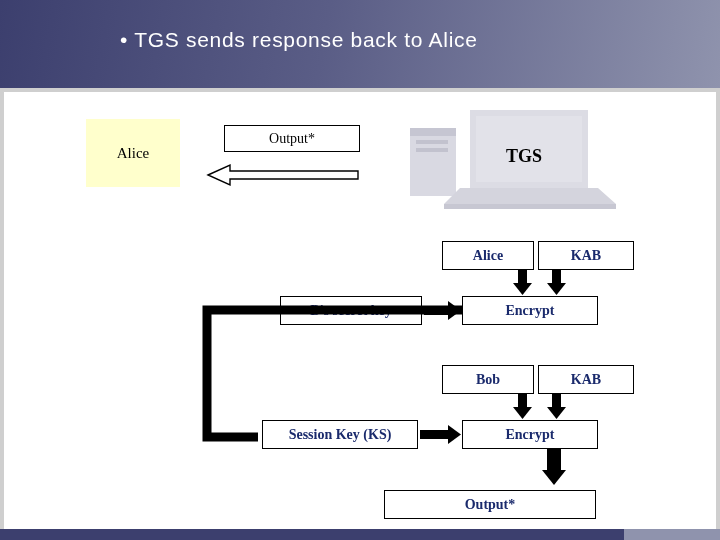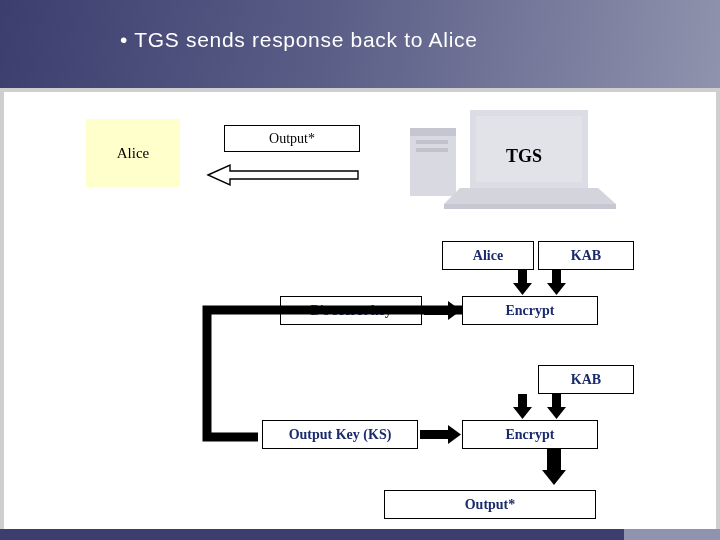--- a/index.html
+++ b/index.html
@@ -206,22 +206,23 @@
 
     <polygon points="52,80 190,80 208,96 36,96" fill="#d4d4dd"></polygon>
     <polygon points="36,96 208,96 208,101 36,101" fill="#c7c7d2"></polygon>
   </svg>
   <div class="tgs-label">TGS</div>
 
   <div class="fbox box-alice">Alice</div>
   <div class="fbox box-kab1">KAB</div>
   <div class="fbox box-bsecret">B’s secret key</div>
   <div class="fbox box-encrypt1">Encrypt</div>
+  <div class="fbox box-bob">Bob</div>
   <div class="fbox box-kab2">KAB</div>
-  <div class="fbox box-session">Output Key (KS)</div>
+  <div class="fbox box-session">Session Key (KS)</div>
   <div class="fbox box-encrypt2">Encrypt</div>
   <div class="fbox box-output">Output*</div>
 
   <svg class="arrows-layer" viewBox="0 0 720 540">
 
     <g>
       <rect x="518" y="270" width="9" height="14" fill="#000000"></rect>
       <polygon points="513,283 532,283 522.5,295" fill="#000000"></polygon>
     </g>
 

